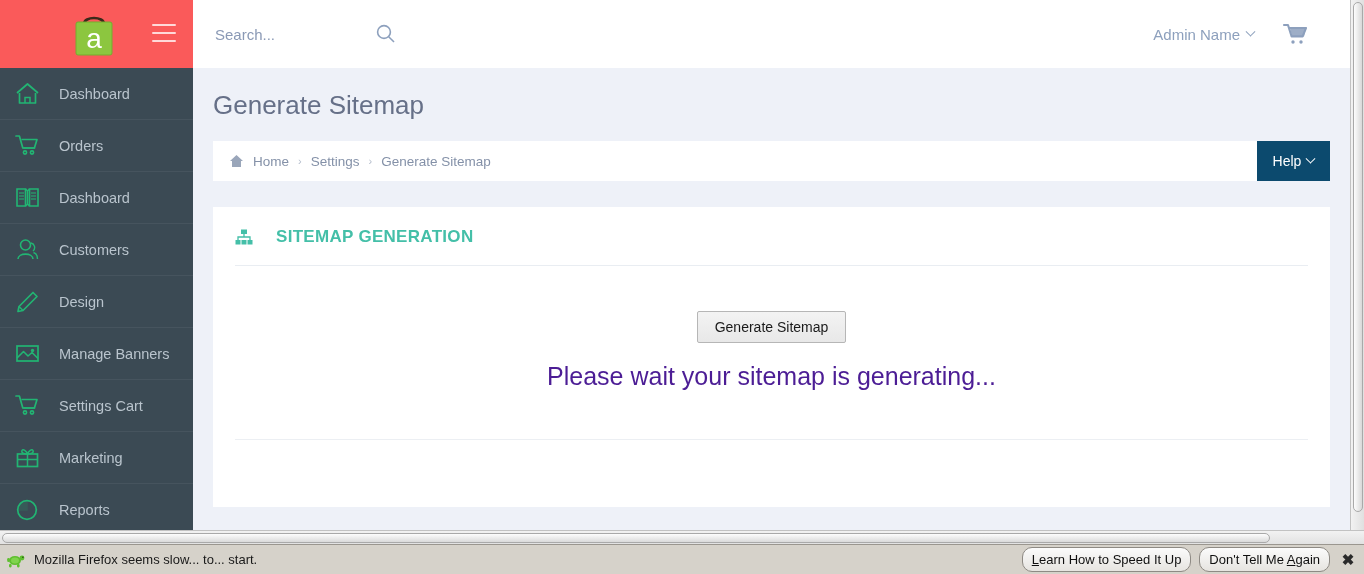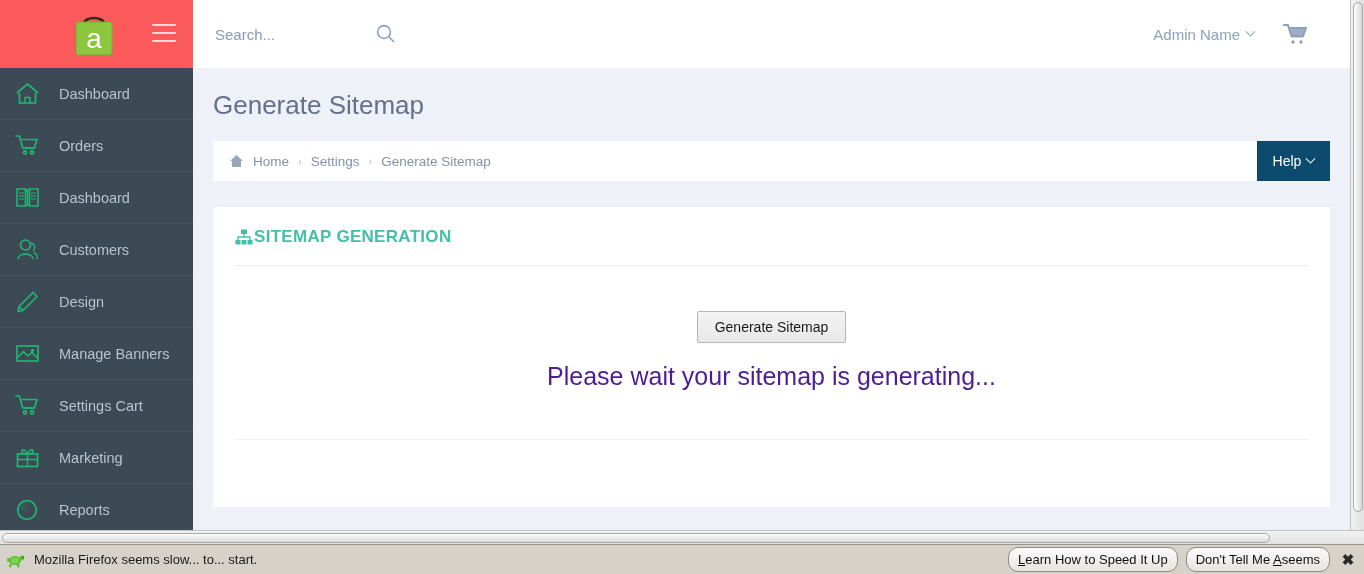--- a/index.html
+++ b/index.html
@@ -127,21 +127,21 @@
   }
 
   #card {
     background: #ffffff;
     margin-top: 26px;
     height: 300px;
     padding: 20px 22px 0 22px;
     position: relative;
   }
   #card-header {
-    display: flex; align-items: center; gap: 1px;
+    display: flex; align-items: center; gap: 23px;
     padding-bottom: 18px;
     border-bottom: 1px solid #e9edf2;
   }
   #card-title {
     font-size: 17px; font-weight: bold; color: #44bfa8;
     letter-spacing: 0.3px;
   }
   #card-body {
     display: flex; flex-direction: column; align-items: center;
     padding-top: 45px;
@@ -422,16 +422,16 @@
     <circle cx="16" cy="7" r="2.4" fill="#5fbf2f"></circle>
     <circle cx="16.9" cy="6.3" r="0.7" fill="#1f3d10"></circle>
     <rect x="3" y="13" width="2.6" height="3.4" rx="1.1" fill="#5fbf2f"></rect>
     <rect x="11" y="13" width="2.6" height="3.4" rx="1.1" fill="#5fbf2f"></rect>
     <rect x="1.2" y="7" width="2.6" height="4" rx="1.2" fill="#5fbf2f"></rect>
   </svg>
   <span id="notif-text">Mozilla Firefox seems slow... to... start.</span>
 
   <div id="notif-actions">
     <button class="notif-btn"><u>L</u><span>earn How to Speed It Up</span></button>
-    <button class="notif-btn"><span>Don't Tell Me </span><u>A</u><span>seems</span></button>
+    <button class="notif-btn"><span>Don't Tell Me </span><u>A</u><span>gain</span></button>
     <div id="notif-close">✖</div>
   </div>
 </div>
 
 </body></html>

